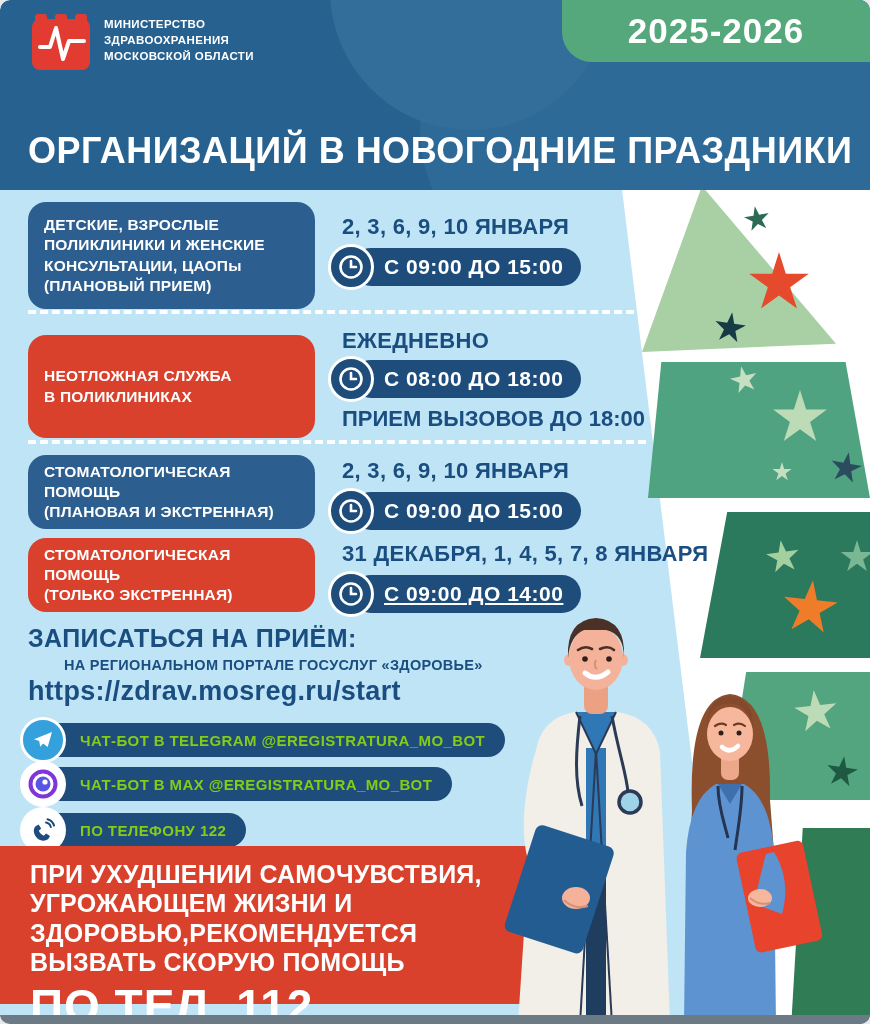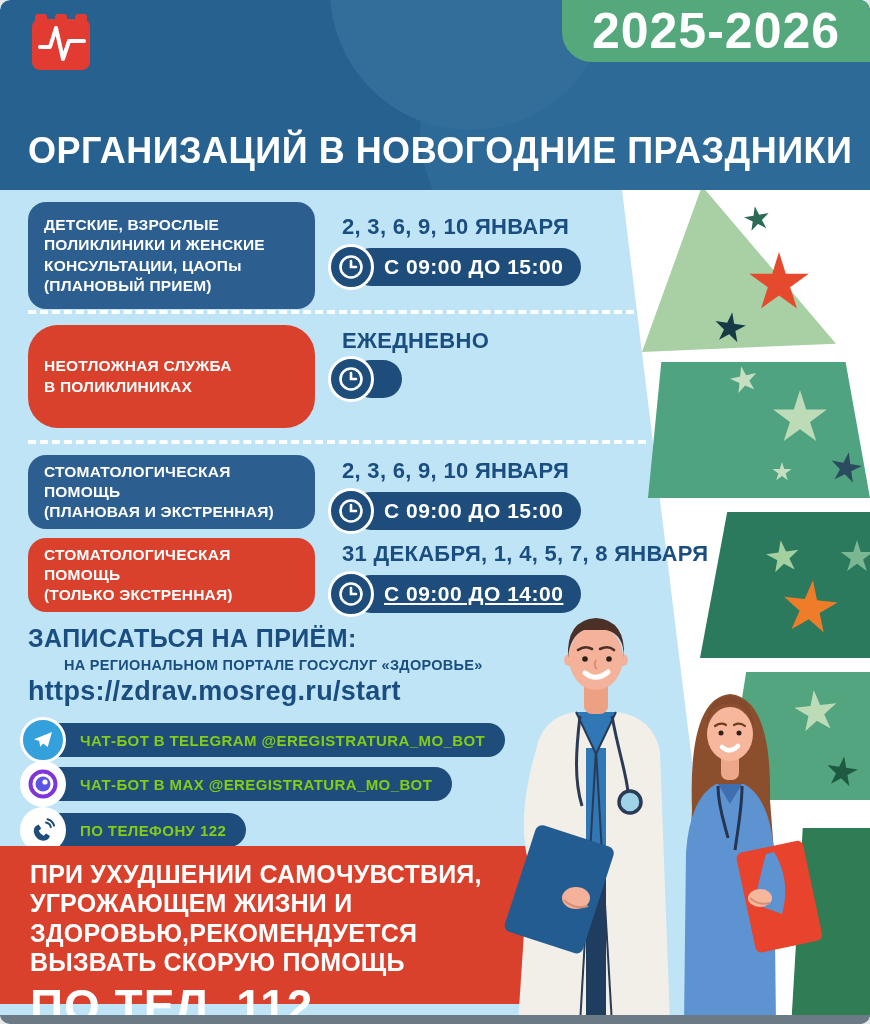--- a/index.html
+++ b/index.html
@@ -31,21 +31,21 @@
     border-radius:50%;background:#2e6a97;}
   .header-swoosh2{position:absolute;left:330px;top:-150px;width:280px;height:280px;
     border-radius:50%;background:#336e9b;}
   .logo{position:absolute;left:30px;top:12px;width:62px;height:60px;}
   .ministry{position:absolute;left:104px;top:16px;color:#fff;font-size:11.5px;
     line-height:1.4;letter-spacing:.4px;white-space:pre-line;}
   .main-title{position:absolute;left:28px;top:82px;width:830px;color:#fff;
     font-size:36px;line-height:1.28;letter-spacing:.5px;}
   .badge{position:absolute;left:562px;top:0;width:308px;height:62px;background:#55a87c;
     border-radius:0 10px 0 30px;z-index:10;display:flex;align-items:center;justify-content:center;
-    color:#fff;font-size:50px;letter-spacing:1px;}
+    color:#fff;font-size:35px;letter-spacing:1px;}
   
   .label-box{position:absolute;left:28px;width:287px;border-radius:18px;color:#fff;
     font-size:15.5px;line-height:1.3;padding:0 16px;display:flex;align-items:center;
     white-space:pre-line;z-index:5;box-sizing:border-box;letter-spacing:.2px;}
   .box-blue{background:#2c5f90;}
   .box-red{background:#d9412c;}
   .rcol{position:absolute;left:342px;z-index:5;color:#1a4e80;}
   .dates{font-size:22px;letter-spacing:.3px;color:#1a4e80;white-space:nowrap;}
   .time-pill{position:absolute;left:352px;height:38px;background:#1e4d7b;border-radius:19px;
     color:#fff;font-size:21px;letter-spacing:.5px;display:inline-flex;align-items:center;
@@ -105,20 +105,23 @@
   <div class="header">
     <div class="header-swoosh1"></div>
     <div class="header-swoosh2"></div>
     <svg class="logo" viewBox="0 0 62 60">
       <rect x="5" y="2" width="12" height="12" rx="3" fill="#e23b31"></rect>
       <rect x="25" y="2" width="12" height="12" rx="3" fill="#e23b31"></rect>
       <rect x="45" y="2" width="12" height="12" rx="3" fill="#e23b31"></rect>
       <rect x="2" y="7" width="58" height="51" rx="8" fill="#e23b31"></rect>
       <polyline points="10,35 20,35 26,16 33,47 39,29 54,29" fill="none" stroke="#ffffff" stroke-width="4" stroke-linecap="round" stroke-linejoin="round"></polyline>
     </svg>
+    <div class="ministry">МИНИСТЕРСТВО
+ЗДРАВООХРАНЕНИЯ
+МОСКОВСКОЙ ОБЛАСТИ</div>
     <div class="main-title">
       <br>
       <span>ОРГАНИЗАЦИЙ В НОВОГОДНИЕ ПРАЗДНИКИ</span>
     </div>
   </div>
   <div class="badge">2025-2026</div>
 
   <div class="label-box box-blue" style="top:202px;height:107px;">ДЕТСКИЕ, ВЗРОСЛЫЕ
 ПОЛИКЛИНИКИ И ЖЕНСКИЕ
 КОНСУЛЬТАЦИИ, ЦАОПы
@@ -128,31 +131,33 @@
     <span class="clock-ring">
       <svg width="26" height="26" viewBox="0 0 26 26">
           <circle cx="13" cy="13" r="10.5" fill="none" stroke="#fff" stroke-width="2.6"></circle>
           <path d="M13 7 V13 H18" fill="none" stroke="#fff" stroke-width="2.6" stroke-linecap="round"></path>
         </svg>
     </span>
     <span>С 09:00 ДО 15:00</span>
   </div>
   <div class="dash" style="top:310px;"></div>
 
-  <div class="label-box box-red" style="top:325px;height:103px;border-radius:30px;">НЕОТЛОЖНАЯ СЛУЖБА
+  <div class="label-box box-red" style="top:335px;height:103px;">НЕОТЛОЖНАЯ СЛУЖБА
 В ПОЛИКЛИНИКАХ</div>
   <div class="rcol dates" style="top:328px;">ЕЖЕДНЕВНО</div>
   <div class="time-pill" style="top:360px;">
     <span class="clock-ring">
       <svg width="26" height="26" viewBox="0 0 26 26">
           <circle cx="13" cy="13" r="10.5" fill="none" stroke="#fff" stroke-width="2.6"></circle>
           <path d="M13 7 V13 H18" fill="none" stroke="#fff" stroke-width="2.6" stroke-linecap="round"></path>
         </svg>
     </span>
-  </div>
+    <span>С 08:00 ДО 18:00</span>
+  </div>
+  <div class="note" style="top:406px;">ПРИЕМ ВЫЗОВОВ ДО 18:00</div>
   <div class="dash" style="top:440px;"></div>
 
   <div class="label-box box-blue" style="top:455px;height:74px;">СТОМАТОЛОГИЧЕСКАЯ
 ПОМОЩЬ
 (ПЛАНОВАЯ И ЭКСТРЕННАЯ)</div>
   <div class="rcol dates" style="top:458px;">2, 3, 6, 9, 10 ЯНВАРЯ</div>
   <div class="time-pill" style="top:492px;">
     <span class="clock-ring">
       <svg width="26" height="26" viewBox="0 0 26 26">
           <circle cx="13" cy="13" r="10.5" fill="none" stroke="#fff" stroke-width="2.6"></circle>

